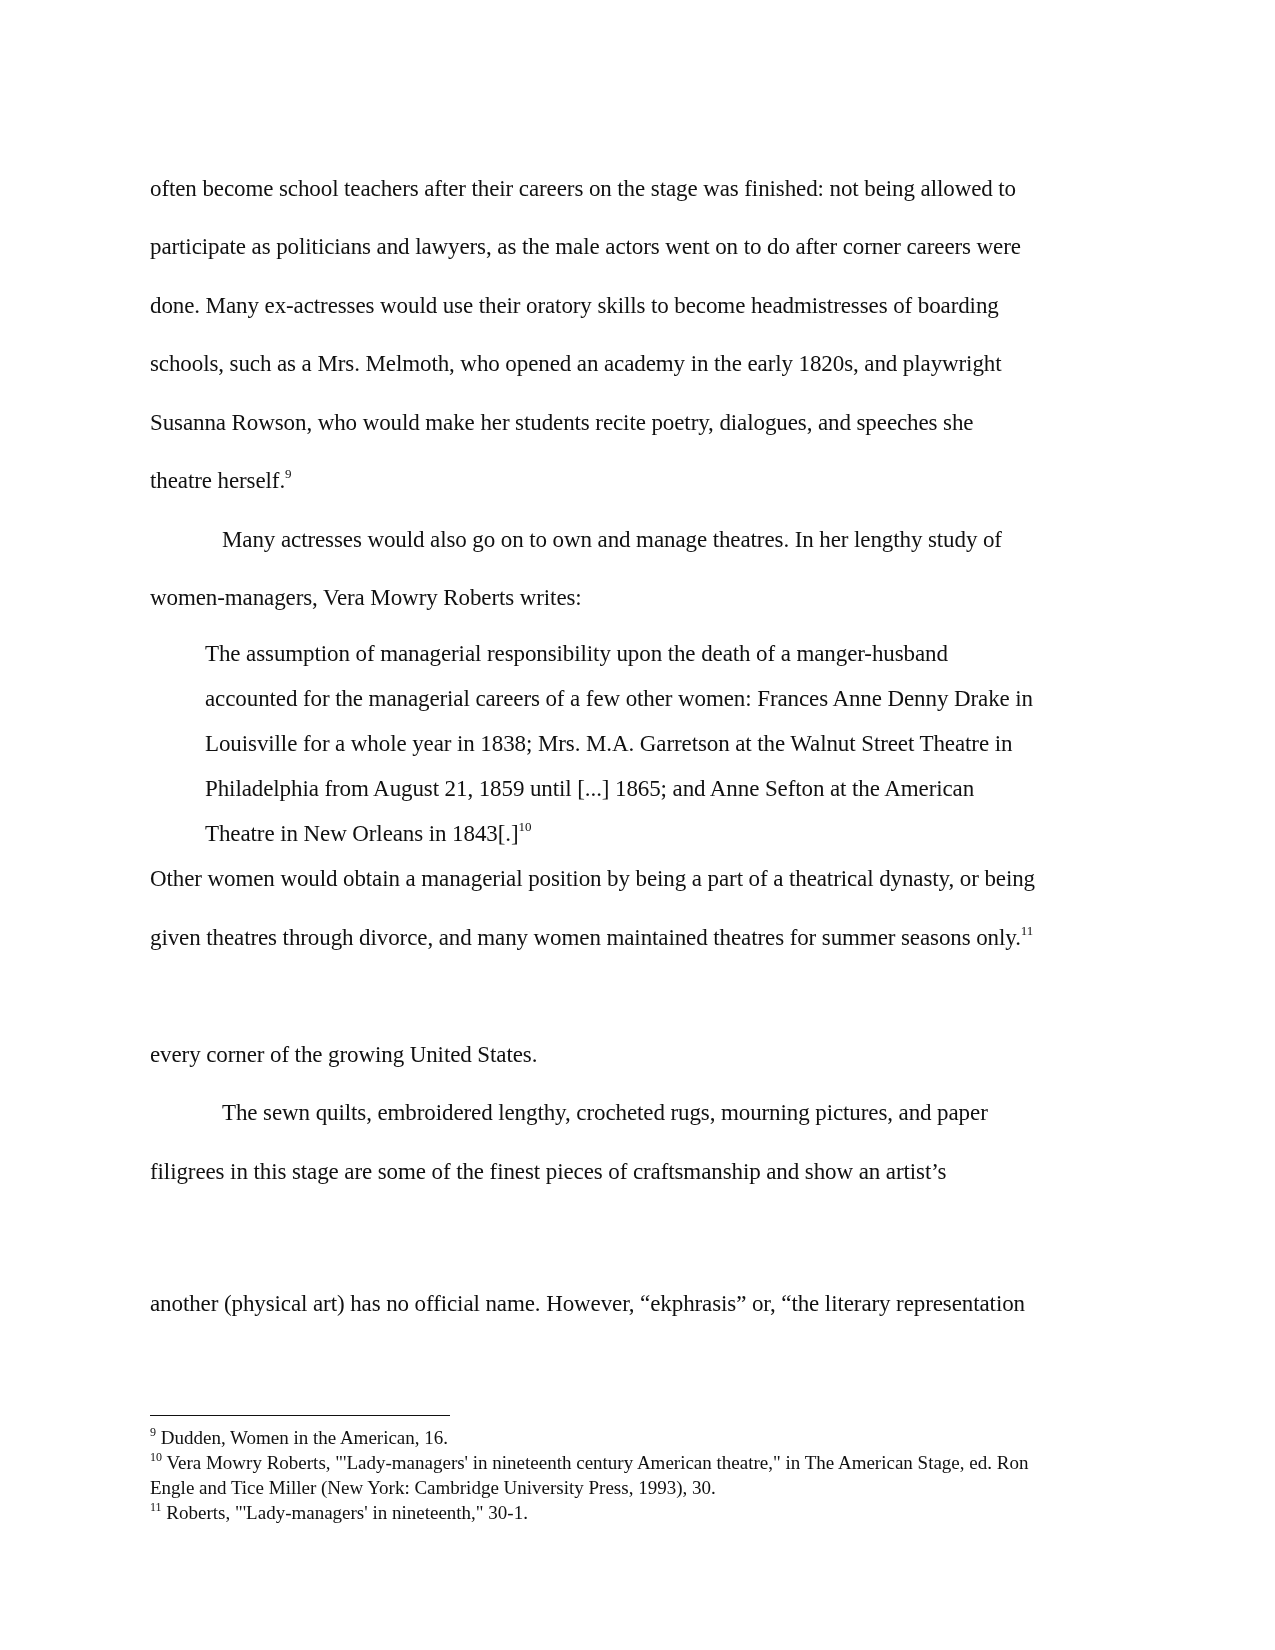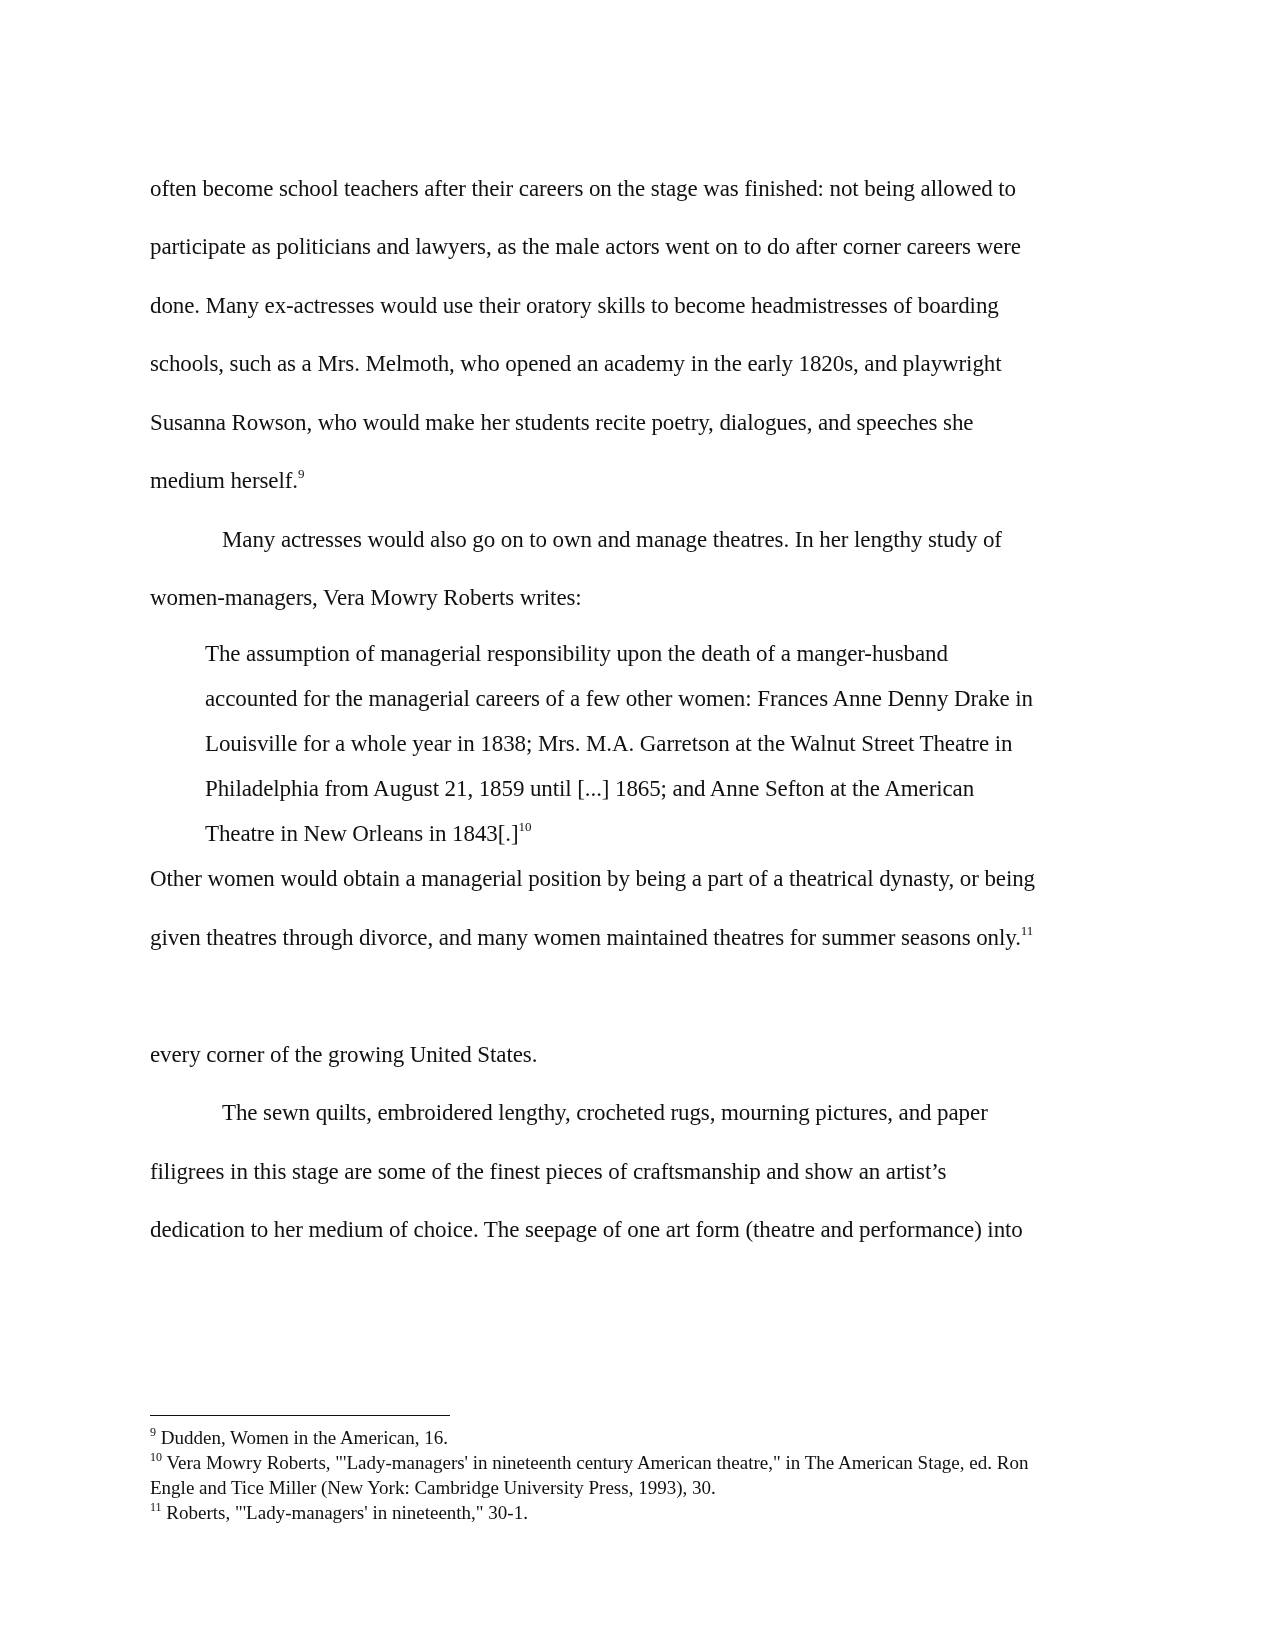--- a/index.html
+++ b/index.html
@@ -29,38 +29,38 @@
 </head>
 <body>
 
 <div class="page">
 
   <div class="line" style="top:147px">often become school teachers after their careers on the stage was finished: not being allowed to</div>
   <div class="line" style="top:205px">participate as politicians and lawyers, as the male actors went on to do after corner careers were</div>
   <div class="line" style="top:264px">done. Many ex-actresses would use their oratory skills to become headmistresses of boarding</div>
   <div class="line" style="top:322px">schools, such as a Mrs. Melmoth, who opened an academy in the early 1820s, and playwright</div>
   <div class="line" style="top:381px">Susanna Rowson, who would make her students recite poetry, dialogues, and speeches she</div>
-  <div class="line" style="top:439px"><span>medium herself.</span><sup>9</sup></div>
+  <div class="line" style="top:439px"><span>theatre herself.</span><sup>9</sup></div>
 
   <div class="line indent" style="top:498px">Many actresses would also go on to own and manage theatres. In her lengthy study of</div>
   <div class="line" style="top:556px">women-managers, Vera Mowry Roberts writes:</div>
 
   <div class="line quote" style="top:612px">The assumption of managerial responsibility upon the death of a manger-husband</div>
   <div class="line quote" style="top:657px">accounted for the managerial careers of a few other women: Frances Anne Denny Drake in</div>
   <div class="line quote" style="top:702px">Louisville for a whole year in 1838; Mrs. M.A. Garretson at the Walnut Street Theatre in</div>
   <div class="line quote" style="top:747px">Philadelphia from August 21, 1859 until [...] 1865; and Anne Sefton at the American</div>
   <div class="line quote" style="top:792px"><span>Theatre in New Orleans in 1843[.]</span><sup>10</sup></div>
 
   <div class="line" style="top:837px">Other women would obtain a managerial position by being a part of a theatrical dynasty, or being</div>
   <div class="line" style="top:896px"><span>given theatres through divorce, and many women maintained theatres for summer seasons only.</span><sup>11</sup></div>
   <div class="line" style="top:1013px">every corner of the growing United States.</div>
 
   <div class="line indent" style="top:1071px">The sewn quilts, embroidered lengthy, crocheted rugs, mourning pictures, and paper</div>
   <div class="line" style="top:1130px">filigrees in this stage are some of the finest pieces of craftsmanship and show an artist’s</div>
-  <div class="line" style="top:1188px">dedication to her medium of choice. The seepage of one art form (theatre and performance) into</div>
+  <div class="line" style="top:1262px">another (physical art) has no official name. However, “ekphrasis” or, “the literary representation</div>
 
   <div class="fn-rule"></div>
 
   <div class="fn" style="top:1398px"><sup>9</sup> <span>Dudden, Women in the American, 16.</span></div>
 
   <div class="fn" style="top:1423px"><sup>10</sup> <span>Vera Mowry Roberts, "'Lady-managers' in nineteenth century American theatre," in The American Stage, ed. Ron</span></div>
   <div class="fn" style="top:1448px">Engle and Tice Miller (New York: Cambridge University Press, 1993), 30.</div>
 
   <div class="fn" style="top:1473px"><sup>11</sup> <span>Roberts, "'Lady-managers' in nineteenth," 30-1.</span></div>
 

